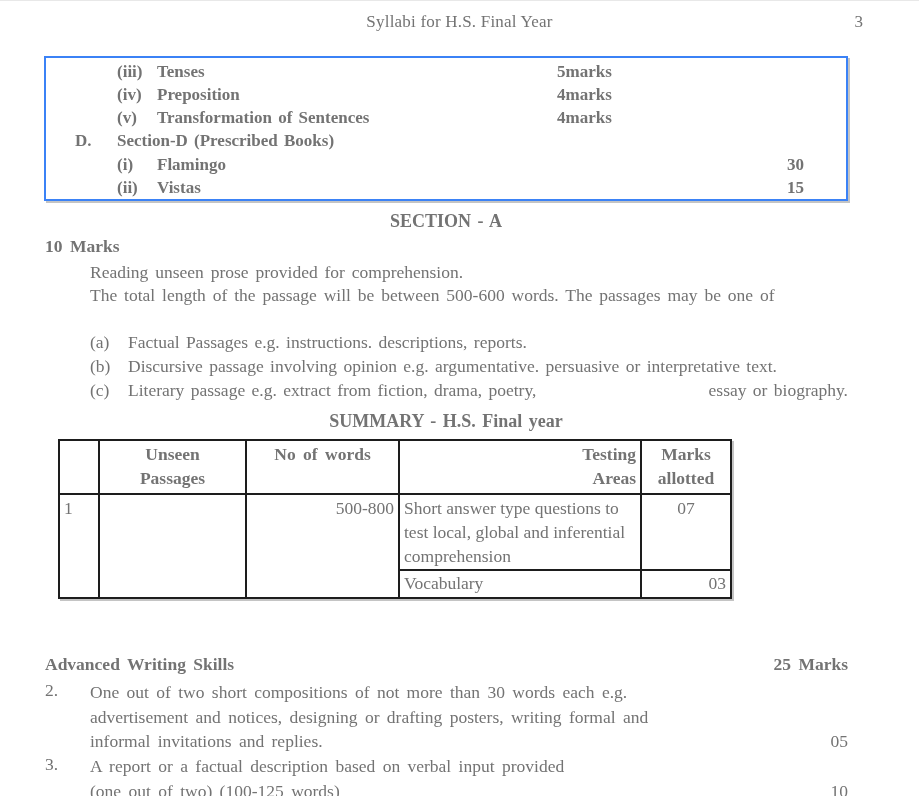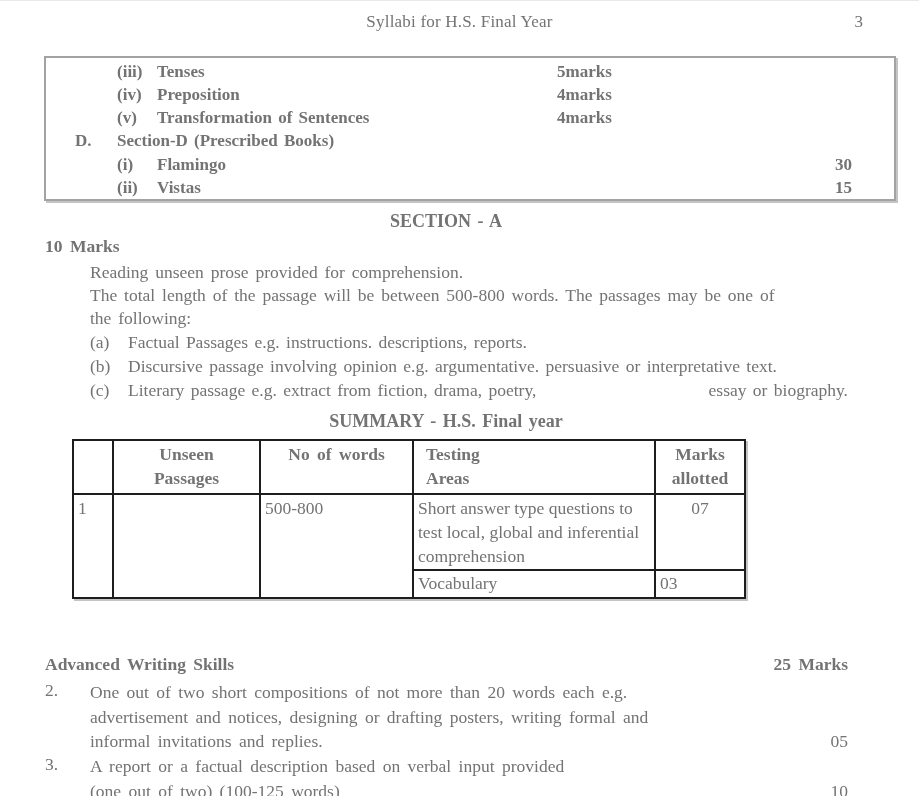--- a/index.html
+++ b/index.html
@@ -10,23 +10,22 @@
     color:#737373;
   }
   
   .pg-header{position:absolute; top:11px; left:0; width:919px; height:22px;}
   .pg-title{position:absolute; left:0; right:0; text-align:center; font-size:17px; letter-spacing:.2px;}
   .pg-num{position:absolute; right:56px; top:0; font-size:17px;}
 
   
   .topbox{
     position:absolute; left:44px; top:55px; width:800px; height:141px;
-    border:2px solid #a3a3a3; box-shadow:2px 2px 0 rgba(125,125,125,.45);
+    border:2px solid #3b82f6; box-shadow:2px 2px 0 rgba(125,125,125,.45);
     background:#fff;
-    padding-left:48px;
   }
   .tb-row{position:absolute; left:0; right:0; height:23px; font-weight:bold; font-size:17px;}
   .tb-row:nth-of-type(1){top:4px}
   .tb-row:nth-of-type(2){top:27px}
   .tb-row:nth-of-type(3){top:50px}
   .tb-row:nth-of-type(4){top:73px}
   .tb-row:nth-of-type(5){top:97px}
   .tb-row:nth-of-type(6){top:120px}
   .tb-num{position:absolute; left:71px;}
   .tb-label{position:absolute; left:111px; word-spacing:2px;}
@@ -47,36 +46,36 @@
   
   .pline{position:absolute; left:90px; width:758px; font-size:17.5px; word-spacing:2.5px; white-space:nowrap;}
   #pl1{top:261px} #pl2{top:284px} #pl3{top:307px}
   .lrow{position:absolute; left:90px; width:758px; font-size:17.5px; word-spacing:2px;}
   #la{top:331px} #lb{top:355px} #lc{top:379px}
   .l-num{display:inline-block; width:38px;}
   .lc-flex{display:flex; justify-content:space-between;}
 
   
   .sum-table{
-    position:absolute; left:72px; top:438px;
+    position:absolute; left:58px; top:438px;
     border-collapse:collapse; table-layout:fixed; width:673px;
     box-shadow:2px 2px 0 rgba(125,125,125,.45); background:#fff;
   }
   .sum-table col.c1{width:40px}
   .sum-table col.c2{width:147px}
   .sum-table col.c3{width:153px}
   .sum-table col.c4{width:242px}
   .sum-table col.c5{width:90px}
   .sum-table th,.sum-table td{
     border:2px solid #1d1d1d; font-size:17.5px; vertical-align:top;
     padding:1px 4px; line-height:24px; overflow:hidden;
   }
   .sum-table th{font-weight:bold; height:50px; white-space:pre-line; text-align:center; word-spacing:3px;}
-  .sum-table th.h-left{text-align:left; padding-left:12px;}
-  .td-center{text-align:left;}
+  .sum-table th.h-left{text-align:right; padding-left:12px;}
+  .td-center{text-align:right;}
   .td-sl{padding-left:10px; height:92px;}
   .td-testing{text-align:left; padding-left:12px; padding-right:16px; white-space:normal;}
   .td-marks-main{vertical-align:bottom; text-align:center; padding-bottom:1px;}
   .row-sub td{height:24px; line-height:22px;}
 
   
   .item{position:absolute; left:45px; width:803px; font-size:17.5px; word-spacing:3px;}
   #item2{top:679px}
   #item3{top:753px}
   .item-num{position:absolute; left:0; top:0;}
@@ -133,22 +132,21 @@
     </div>
   </div>
 
   <div class="sec-head" id="headA">SECTION - A</div>
 
   <div class="title-row" id="rowReading">
     <span>10 Marks</span>
   </div>
 
   <div class="pline" id="pl1">Reading unseen prose provided for comprehension.</div>
-  <div class="pline" id="pl2">The total length of the passage will be between 500-800 words. The passages may be one of</div>
-  <div class="pline" id="pl3">the following:</div>
+  <div class="pline" id="pl2">The total length of the passage will be between 500-600 words. The passages may be one of</div>
 
   <div class="lrow" id="la">
     <span class="l-num">(a)</span><span>Factual Passages e.g. instructions. descriptions, reports.</span>
   </div>
   <div class="lrow" id="lb">
     <span class="l-num">(b)</span><span>Discursive passage involving opinion e.g. argumentative. persuasive or interpretative text.</span>
   </div>
   <div class="lrow lc-flex" id="lc">
     <span><span class="l-num">(c)</span><span>Literary passage e.g. extract from fiction, drama, poetry,</span></span>
     <span>essay or biography.</span>
@@ -193,21 +191,21 @@
 
 
   <div class="title-row" id="rowAdvanced">
     <span>Advanced Writing Skills</span>
     <span>25 Marks</span>
   </div>
 
   <div class="item" id="item2">
     <span class="item-num">2.</span>
     <div class="item-lines">
-      <div>One out of two short compositions of not more than 20 words each e.g.</div>
+      <div>One out of two short compositions of not more than 30 words each e.g.</div>
       <div>advertisement and notices, designing or drafting posters, writing formal and</div>
       <div>informal invitations and replies.</div>
     </div>
     <span class="item-marks">05</span>
   </div>
 
   <div class="item" id="item3">
     <span class="item-num">3.</span>
     <div class="item-lines">
       <div>A report or a factual description based on verbal input provided</div>

